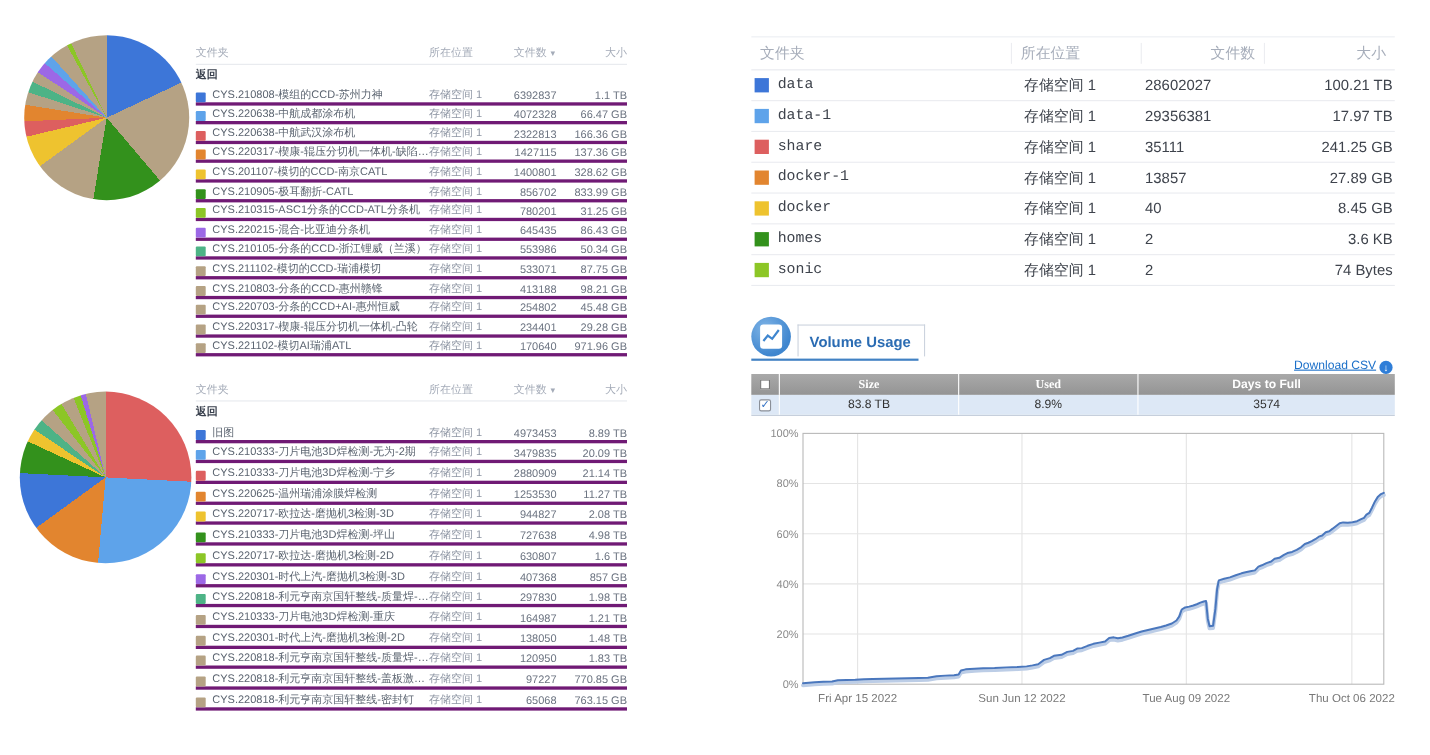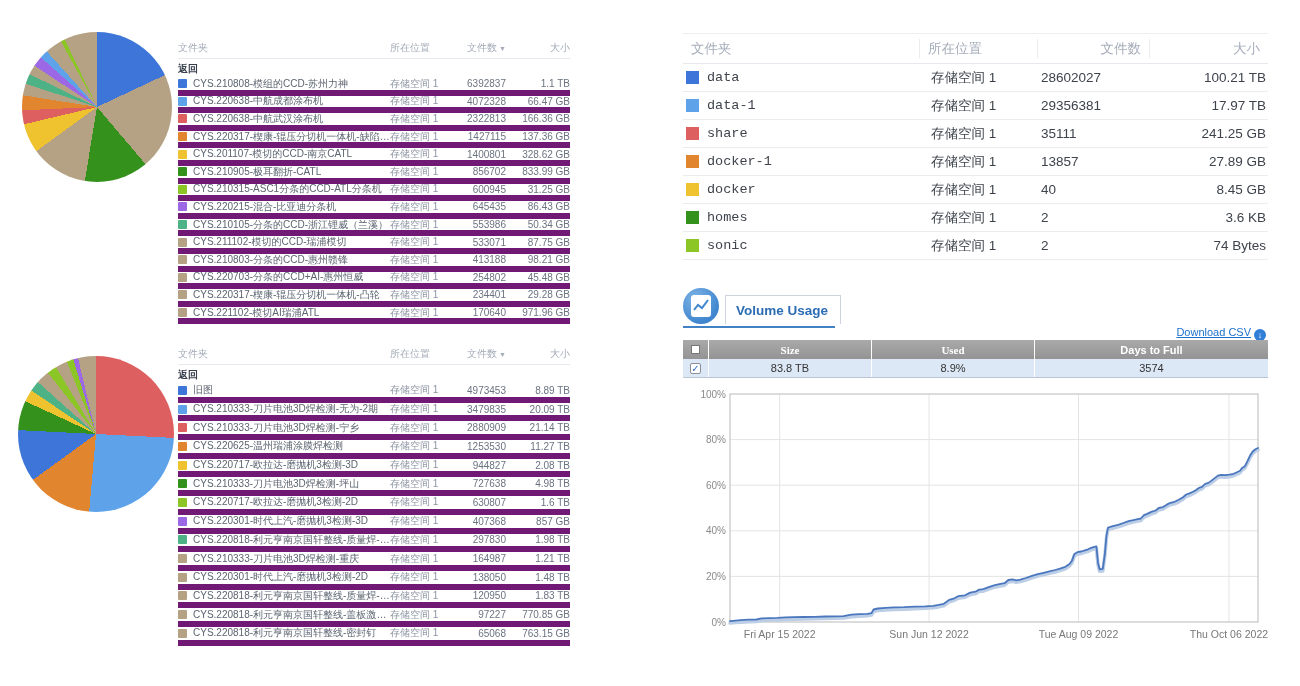--- a/index.html
+++ b/index.html
@@ -15,21 +15,21 @@
   .ltable { position:absolute; width:392px; font-size:10px; color:#5f6773; }
   #lt1 { left:178px; top:38px; }
   #lt2 { left:178px; top:344px; }
   .lt-head { display:flex; align-items:center; height:21px; color:#a4abb8; border-bottom:1px solid #e7e9ee; }
   .lt-head .h-name { flex:0 0 212px; }
   .lt-head .h-loc  { flex:0 0 58px; }
   .lt-head .h-cnt  { flex:0 0 58px; text-align:right; }
   .lt-head .h-size { flex:1; text-align:right; }
   .sort-arrow { font-size:7px; color:#a4abb8; margin-left:2px; }
   .lt-back { height:19px; line-height:19px; font-weight:bold; color:#39404d; cursor:pointer; }
-  .lt-row { display:flex; align-items:center; border-bottom:6px solid #701a75; }
+  .lt-row { display:flex; align-items:flex-end; border-bottom:3px solid #701a75; }
   #lt1 .lt-row { height:17.6px; }
   #lt2 .lt-row { height:18.7px; }
   .sq { flex:0 0 9px; height:9px; margin-right:6px; border-radius:1px; }
   .lt-name { flex:0 0 197px; overflow:hidden; white-space:nowrap; text-overflow:ellipsis; color:#5b6470; }
   .lt-loc  { flex:0 0 58px; color:#8d95a3; }
   .lt-cnt  { flex:0 0 58px; text-align:right; color:#6b7380; }
   .lt-size { flex:1; text-align:right; color:#6b7380; }
 
   
   #rt { position:absolute; left:683px; top:33px; width:585px; font-size:13.5px; color:#3e434c; }
@@ -136,21 +136,21 @@
           <span class="sq" style="background: rgb(51, 145, 28);"></span>
           <span class="lt-name">CYS.210905-极耳翻折-CATL</span>
           <span class="lt-loc">存储空间 1</span>
           <span class="lt-cnt">856702</span>
           <span class="lt-size">833.99 GB</span>
         </div>
         <div class="lt-row">
           <span class="sq" style="background: rgb(140, 198, 38);"></span>
           <span class="lt-name">CYS.210315-ASC1分条的CCD-ATL分条机</span>
           <span class="lt-loc">存储空间 1</span>
-          <span class="lt-cnt">600945</span>
+          <span class="lt-cnt">780201</span>
           <span class="lt-size">31.25 GB</span>
         </div>
         <div class="lt-row">
           <span class="sq" style="background: rgb(156, 104, 230);"></span>
           <span class="lt-name">CYS.220215-混合-比亚迪分条机</span>
           <span class="lt-loc">存储空间 1</span>
           <span class="lt-cnt">645435</span>
           <span class="lt-size">86.43 GB</span>
         </div>
         <div class="lt-row">

